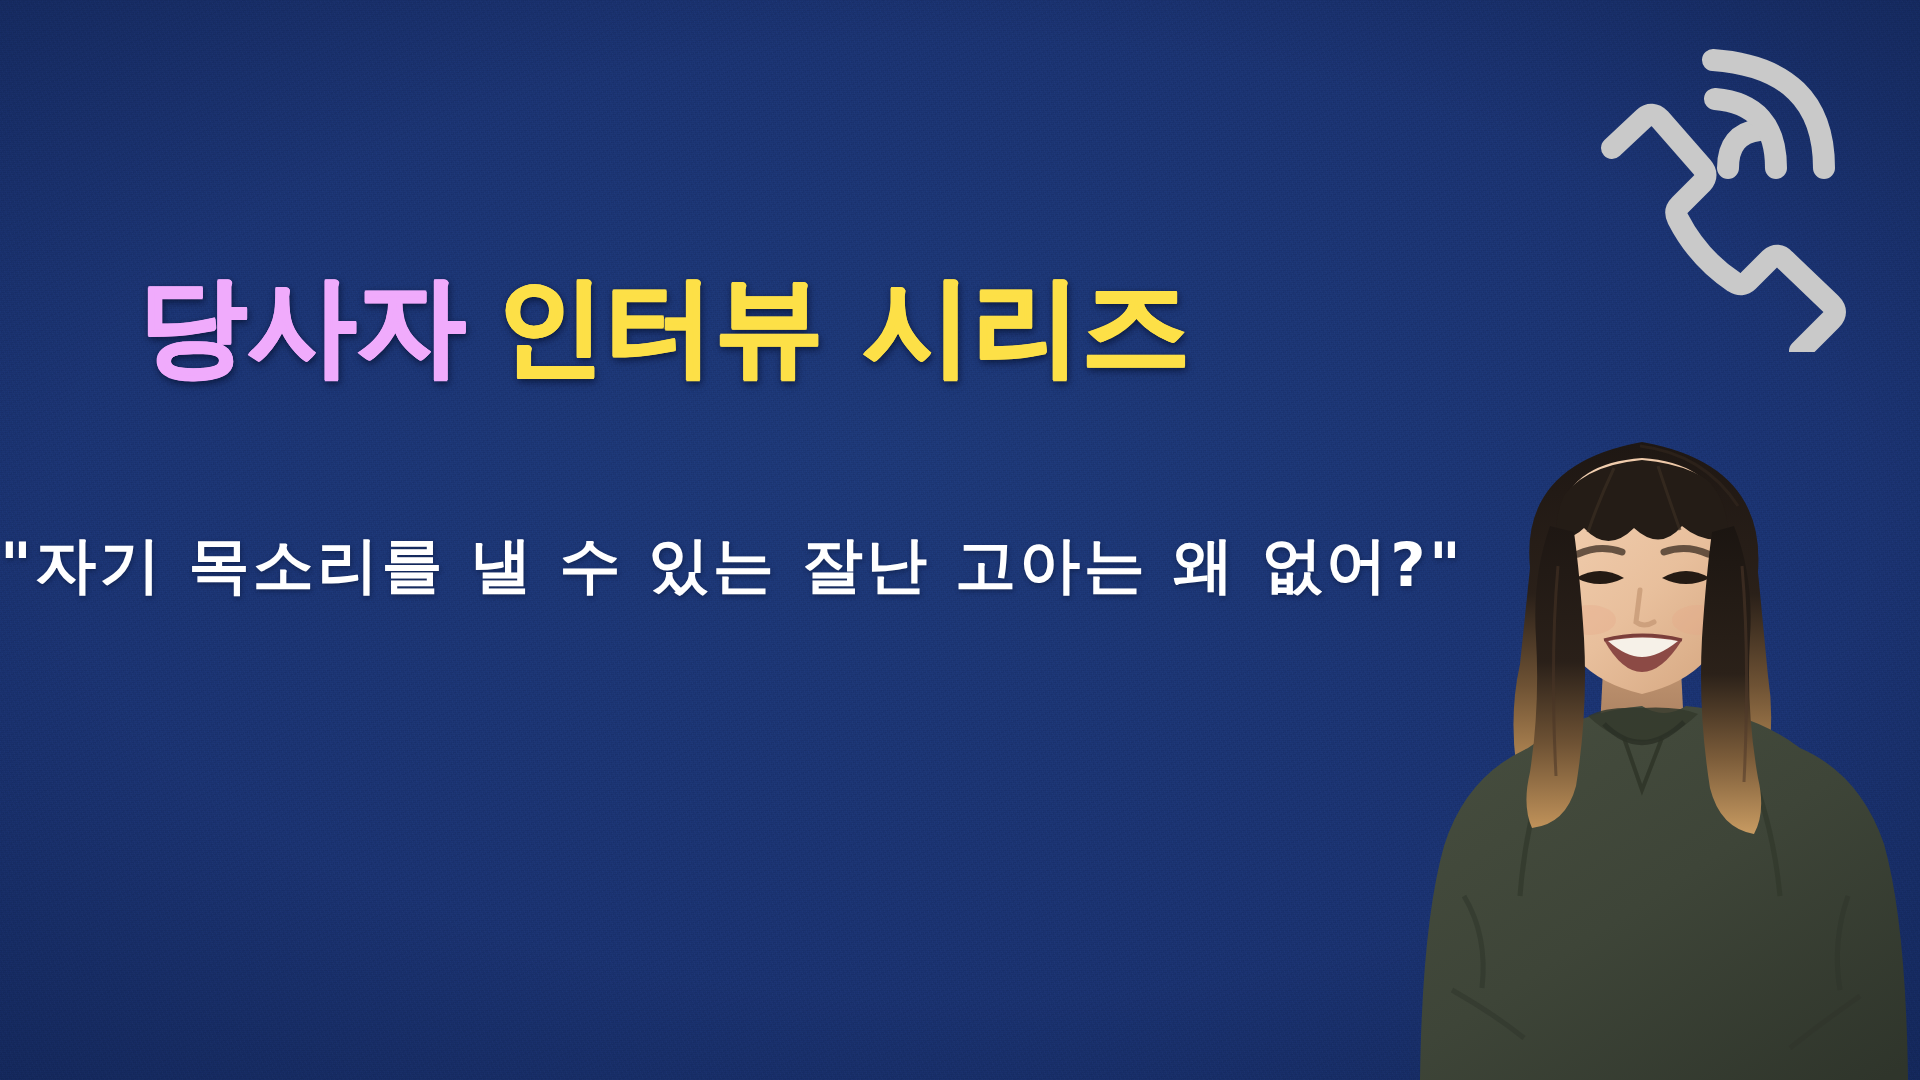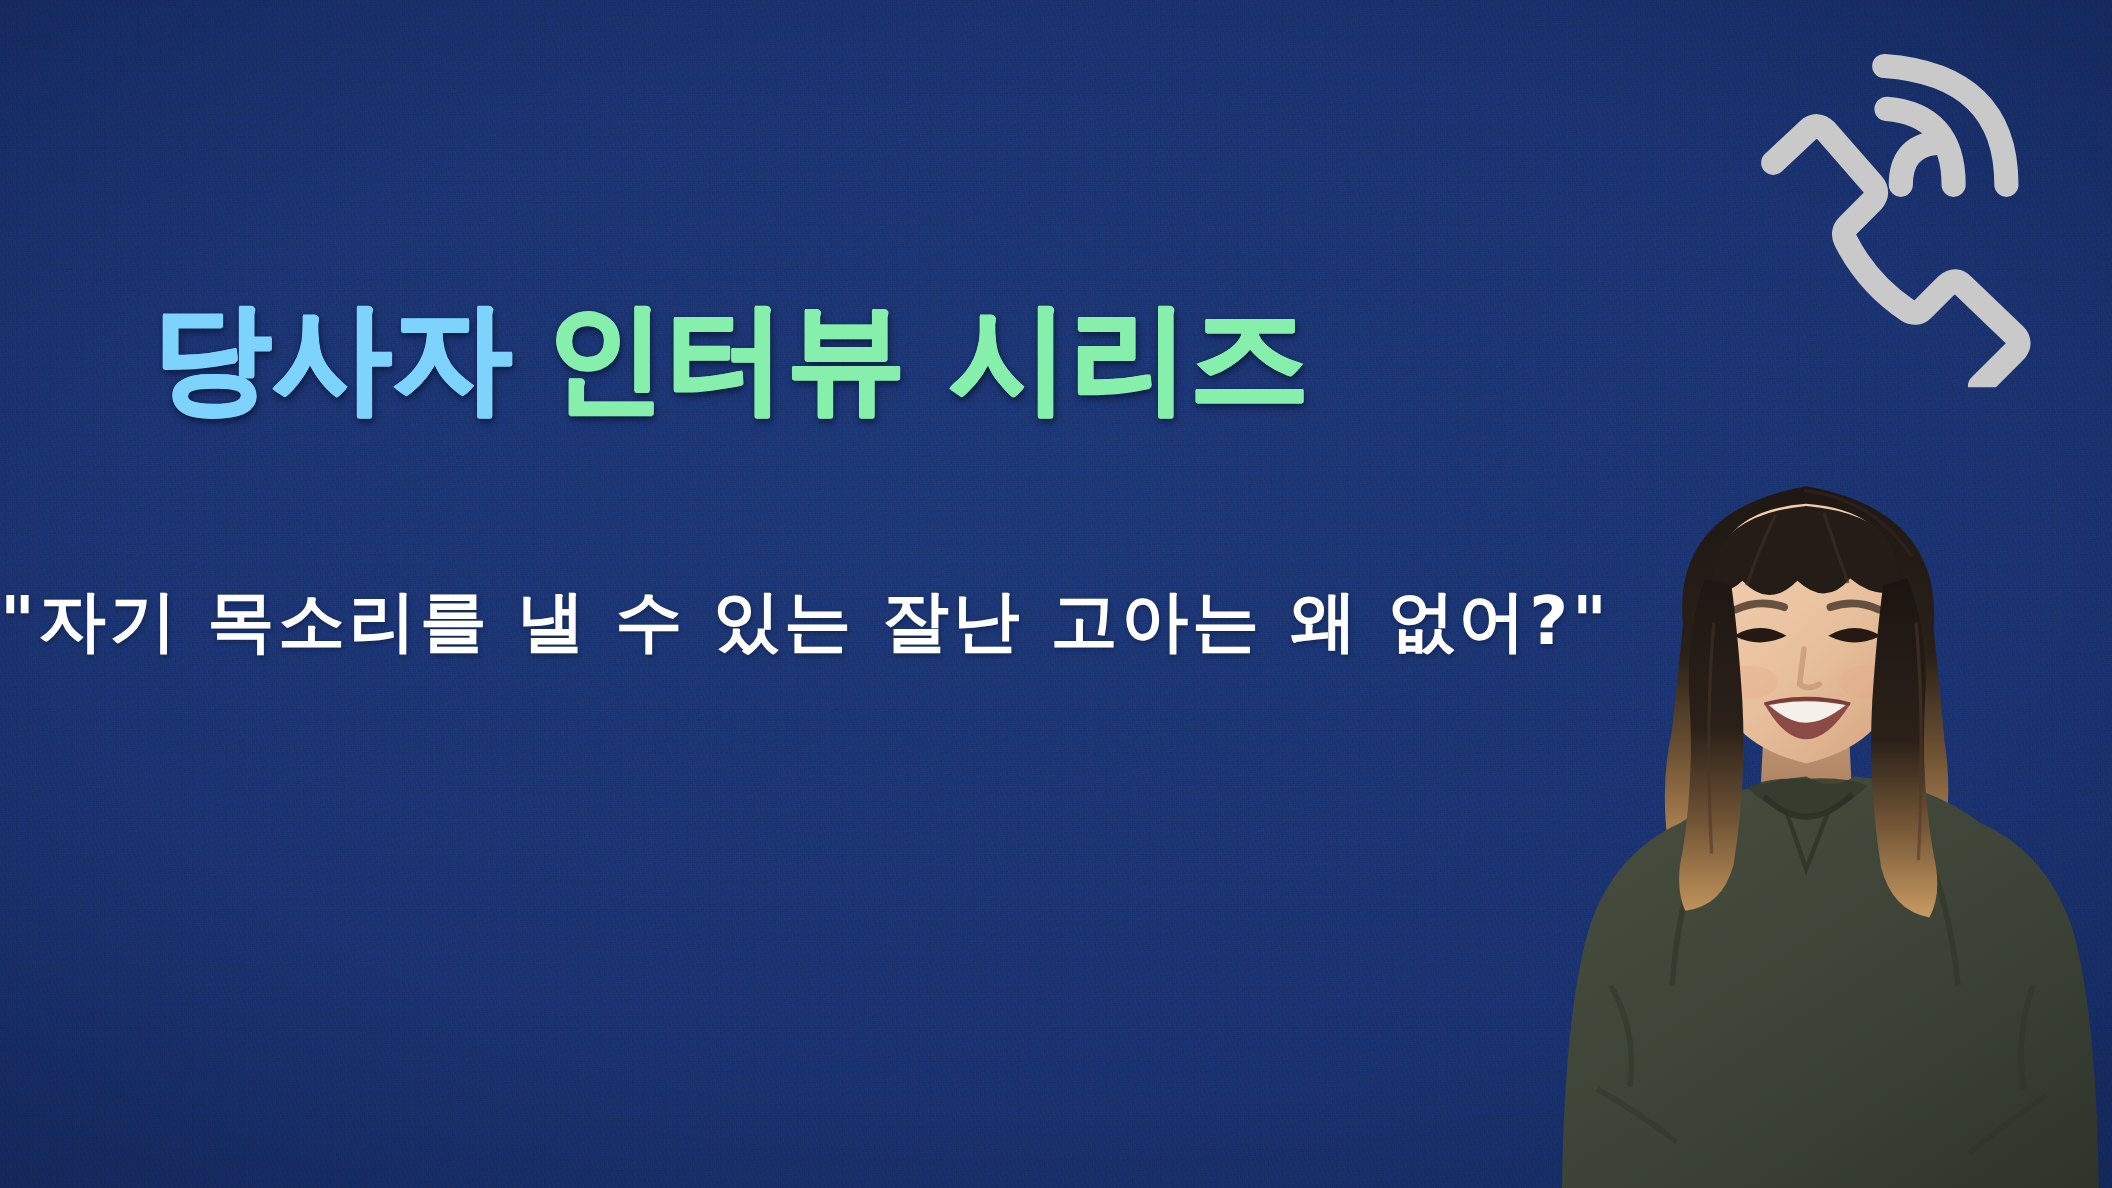--- a/index.html
+++ b/index.html
@@ -82,22 +82,22 @@
     -webkit-text-stroke: 2.5px currentColor;
     text-shadow:
       0 0 1px currentColor,
       1.6px 0 0 currentColor,
       -1.6px 0 0 currentColor,
       0 1.4px 0 currentColor,
       0 -1.4px 0 currentColor,
       2px 3px 7px rgba(5,12,34,0.45);
     filter: drop-shadow(0 2px 3px rgba(6,14,40,0.35));
   }
-  .t-gold  { color: #7dd3fc; }
-  .t-white { color: #86efac; }
+  .t-gold  { color: #f0abfc; }
+  .t-white { color: #fde047; }
   .t-gap   { display:inline-block; width: 30px; }
 
   
   .subtitle-block {
     position: absolute;
     left: 0;
     top: 528px;
     width: 1360px;
     text-align: center;
     white-space: nowrap;

